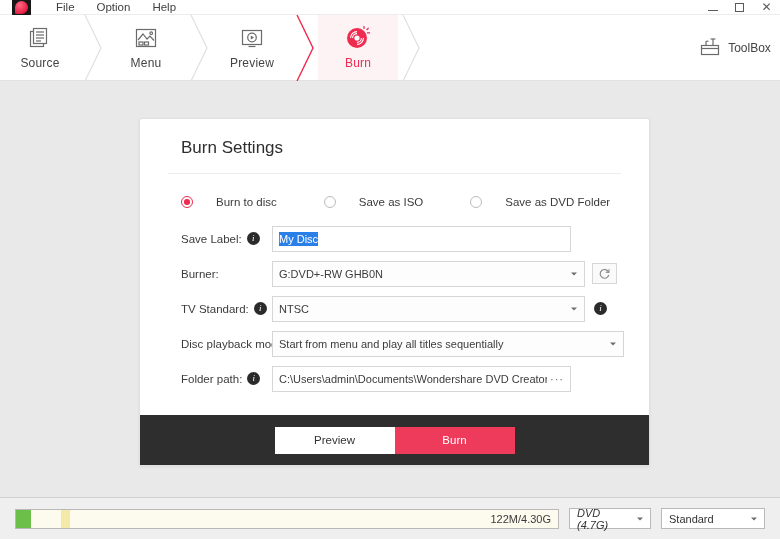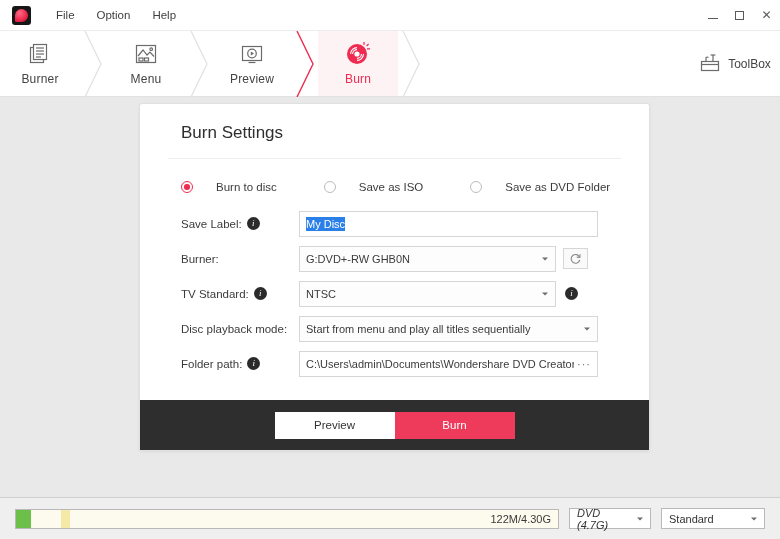--- a/index.html
+++ b/index.html
@@ -11,21 +11,21 @@
   }
   .app {
     position: relative;
     width: 780px; height: 539px;
     background: #e9e9e9;
     display: flex; flex-direction: column;
   }
 
   
   .titlebar {
-    height: 31px;
+    height: 15px;
     background: #ffffff;
     display: flex; align-items: center;
     border-bottom: 1px solid #ececec;
     flex: 0 0 auto;
     padding-left: 12px;
   }
   .logo {
     width: 19px; height: 19px;
     border-radius: 3px;
     background: #171717;
@@ -103,21 +103,21 @@
   
   .work {
     flex: 1 1 auto;
     position: relative;
     background: #e9e9e9;
     display: flex;
     justify-content: center;
   }
   .card {
     position: absolute;
-    left: 139px; top: 6px;
+    left: 139px; top: 37px;
     width: 511px; height: 348px;
     background: #ffffff;
     border: 1px solid #e0e0e0;
     border-radius: 3px;
     box-shadow: 0 1px 3px rgba(0,0,0,.06);
     display: flex; flex-direction: column;
   }
   .card-title {
     font-size: 17px;
     color: #2e2e2e;
@@ -176,25 +176,24 @@
   }
   .field {
     height: 21px;
     border: 1px solid #d6d6d6;
     background: #fff;
     display: flex; align-items: center;
     font-size: 11px; color: #3b3b3b;
     padding: 12px 6px;
     position: relative;
     overflow: hidden;
-    margin-left: 27px;
   }
   .field.text { width: 299px; }
-  .field.sel { width: 257px; background: #fdfdfd; padding-right: 18px; }
-  .field.sel.wide { width: 299px; }
+  .field.sel { width: 313px; background: #fdfdfd; padding-right: 18px; }
+  .field.sel.wide { width: 352px; }
   .caret {
     position: absolute; right: 7px; top: 50%;
     transform: translateY(-50%);
     width: 0; height: 0;
     border-left: 3.2px solid transparent;
     border-right: 3.2px solid transparent;
     border-top: 3.8px solid #6d6d6d;
   }
   .selected-text {
     background: #2b7fe8; color: #fff;
@@ -304,21 +303,21 @@
         <div class="ico">
           <svg width="26" height="26" viewBox="0 0 26 26" fill="none" stroke="#6b6b6b" stroke-width="1.2">
             <rect x="3.5" y="6.5" width="13" height="15"></rect>
             <rect x="6.5" y="3.5" width="13" height="15" fill="#fff"></rect>
             <line x1="9" y1="7" x2="17" y2="7"></line>
             <line x1="9" y1="10" x2="17" y2="10"></line>
             <line x1="9" y1="13" x2="17" y2="13"></line>
             <line x1="9" y1="16" x2="14" y2="16"></line>
           </svg>
         </div>
-        <div class="lbl">Burner</div>
+        <div class="lbl">Source</div>
       </div>
 
       <div class="chev">
         <svg width="22" height="66" viewBox="0 0 22 66">
             <path d="M3 0 L19 33 L3 66" stroke="#e0e0e0" stroke-width="1.2" fill="none"></path>
           </svg>
       </div>
 
       <div class="step">
         <div class="ico">

